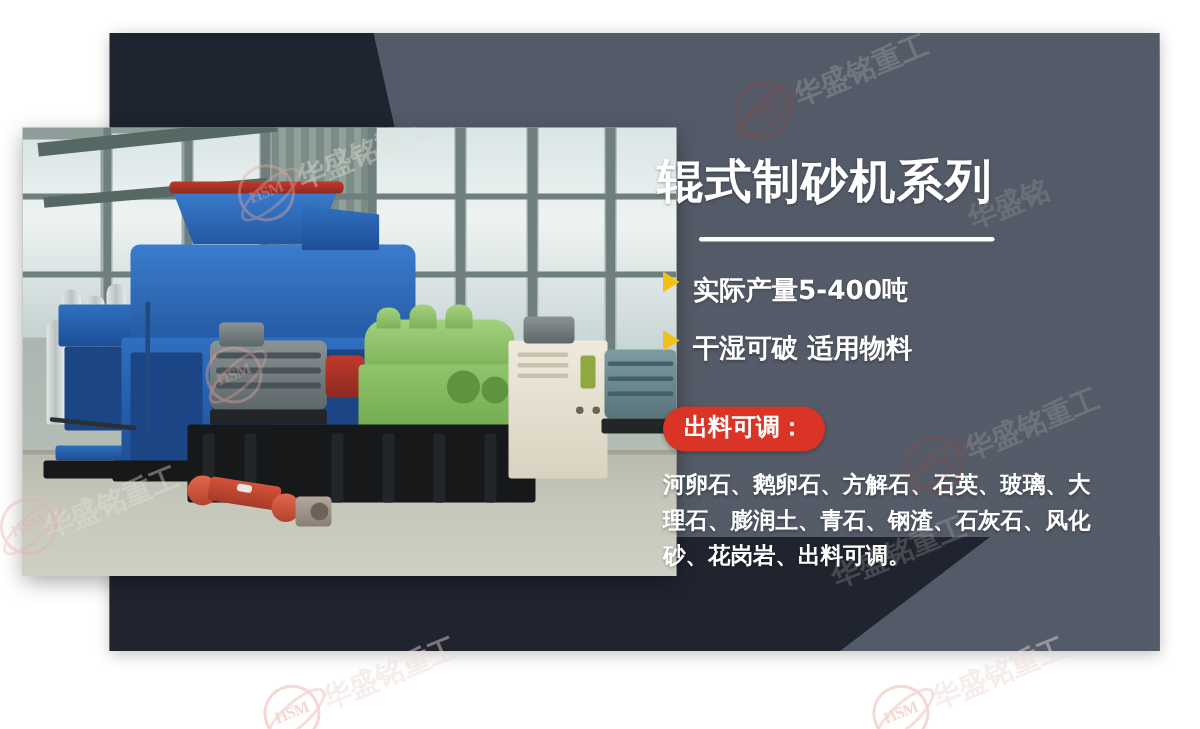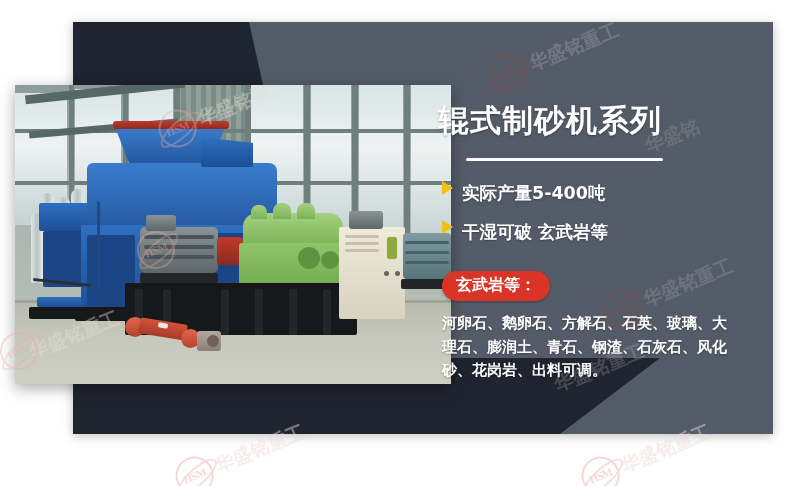--- a/index.html
+++ b/index.html
@@ -294,25 +294,25 @@
     <h1 class="title">辊式制砂机系列</h1>
     <div class="rule"></div>
 
     <ul class="bullets">
       <li>
         <span class="arrow"></span>
         <span class="bl-text">实际产量5-400吨</span>
       </li>
       <li>
         <span class="arrow"></span>
-        <span class="bl-text">干湿可破  玄武岩等</span>
+        <span class="bl-text">干湿可破  适用物料</span>
       </li>
     </ul>
 
-    <div class="badge">玄武岩等：</div>
+    <div class="badge">出料可调：</div>
     <div class="materials">河卵石、鹅卵石、方解石、石英、玻璃、大理石、膨润土、青石、钢渣、石灰石、风化砂、花岗岩、出料可调。</div>
   </div>
 
   <div class="wm-layer">
 
     <div class="wm wm-dark" style="left:486px;top:36px;transform:rotate(-22deg);opacity:.22;">
       <div class="row">
         <div class="seal">
             <span>HSM</span>
           </div>

